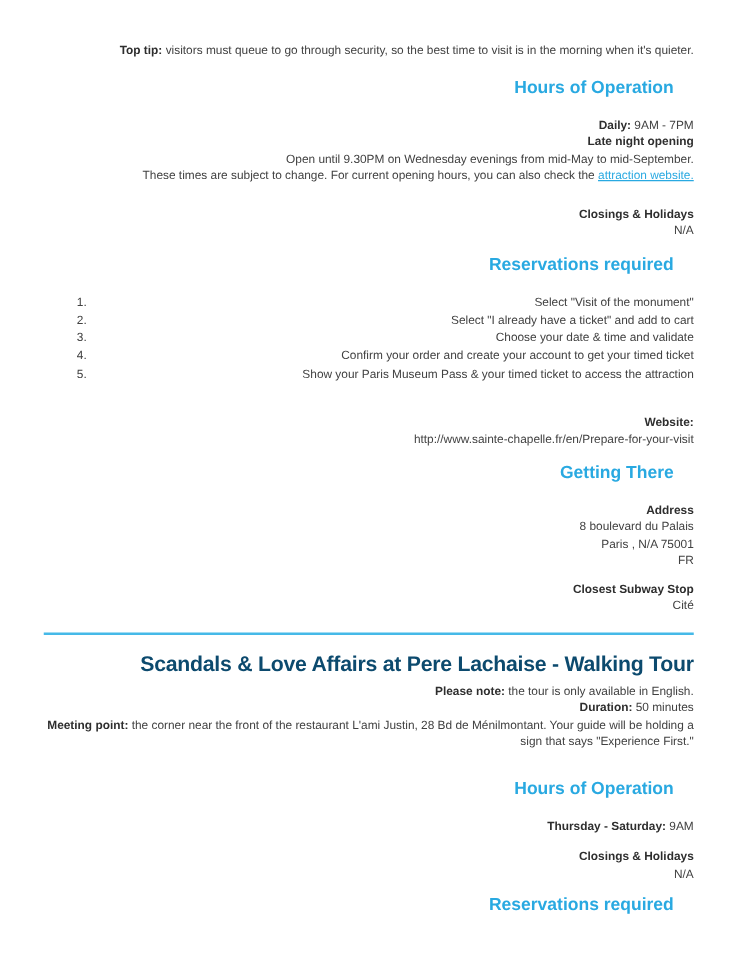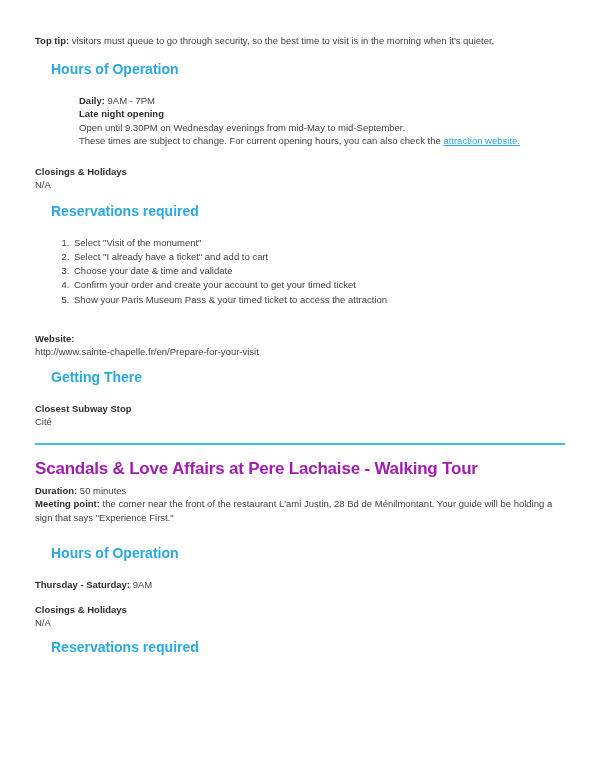--- a/index.html
+++ b/index.html
@@ -2,37 +2,38 @@
 <html><head>
 <meta charset="utf-8">
 <style>
   * { box-sizing: border-box; }
   html, body { margin: 0; padding: 0; background: #ffffff; }
   .page {
     position: relative;
     width: 600px;
     height: 776px;
     background: #ffffff;
-    padding: 34px 35px 0 35px;
+    padding: 34px 45px 0 35px;
     font-family: "Liberation Sans", sans-serif;
     color: #414141;
     overflow: hidden;
+    text-align: right;
   }
   p { margin: 0; font-size: 9.5px; line-height: 13.5px; color: #414141; }
   strong { font-weight: 700; color: #2e2e2e; }
   .h-section {
     margin: 16px;
     color: #29a9e1;
     font-size: 14px;
     font-weight: 700;
     line-height: 17px;
   }
   .h-title {
     margin: 0;
-    color: #a21caf;
+    color: #0c4a6e;
     font-size: 17px;
     font-weight: 700;
     line-height: 23px;
     letter-spacing: -0.2px;
   }
   .link {
     color: #29a9e1;
     font-weight: 400;
     text-decoration: underline;
     cursor: pointer;
@@ -99,31 +100,38 @@
     <li>Show your Paris Museum Pass &amp; your timed ticket to access the attraction</li>
   </ol>
 
   <div class="mt-website">
     <p><strong>Website:</strong></p>
     <p>http://www.sainte-chapelle.fr/en/Prepare-for-your-visit</p>
   </div>
 
   <h2 class="h-section mt-getting">Getting There</h2>
 
+  <div class="mt-address">
+    <p><strong>Address</strong></p>
+    <p>8 boulevard du Palais</p>
+    <p>Paris , N/A 75001</p>
+    <p>FR</p>
+  </div>
 
   <div class="mt-subway">
     <p><strong>Closest Subway Stop</strong></p>
     <p>Cité</p>
   </div>
 
   <hr class="divider">
 
   <h1 class="h-title mt-title">Scandals &amp; Love Affairs at Pere Lachaise - Walking Tour</h1>
 
   <div class="mt-tourinfo">
+    <p><strong>Please note:</strong><span> the tour is only available in English.</span></p>
     <p><strong>Duration:</strong><span> 50 minutes</span></p>
     <p><strong>Meeting point:</strong><span> the corner near the front of the restaurant L'ami Justin,  28 Bd de Ménilmontant. Your guide will be holding a sign that says "Experience First."</span></p>
   </div>
 
   <h2 class="h-section mt-hours2">Hours of Operation</h2>
 
   <p class="mt-days"><strong>Thursday - Saturday:</strong><span> 9AM</span></p>
 
   <div class="mt-closing2">
     <p><strong>Closings &amp; Holidays</strong></p>

